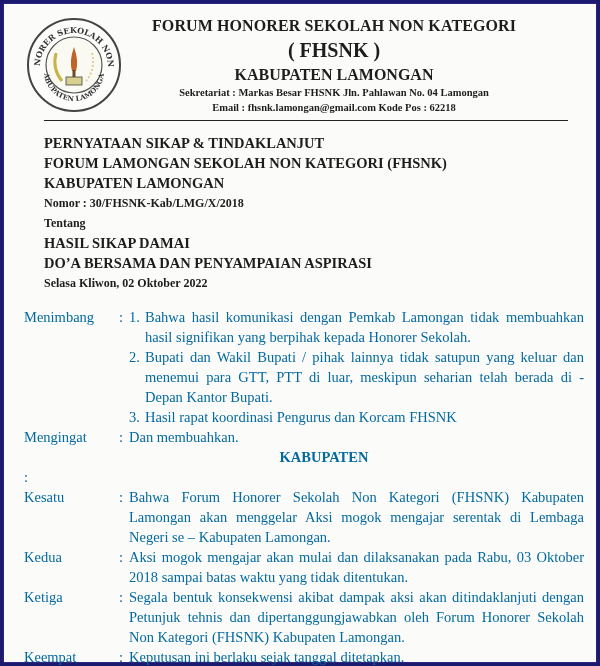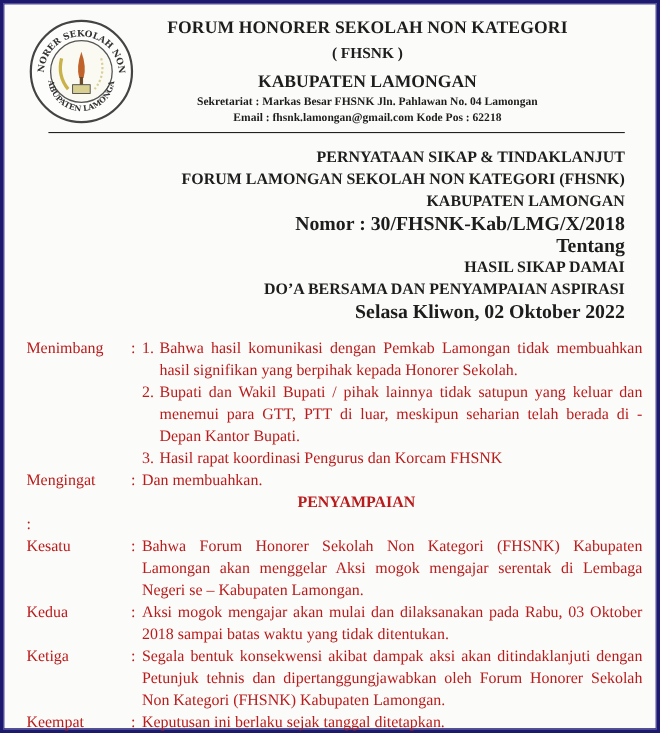--- a/index.html
+++ b/index.html
@@ -10,37 +10,37 @@
       background: #fbfbf9; border: 1px solid #2a2680;
     }
     .logo {
       position: absolute; left: 22px; top: 13px; width: 96px; height: 96px;
     }
     .letterhead {
       position: absolute; left: 110px; top: 12px; width: 440px; text-align: center;
       font-weight: bold; color: #1d1d1d;
     }
     .lh-org { font-size: 16px; line-height: 20px; letter-spacing: 0.1px; }
-    .lh-abbr { font-size: 14px; line-height: 26px; margin-top: 1px; }
+    .lh-abbr { font-size: 20px; line-height: 26px; margin-top: 1px; }
     .lh-kab { font-size: 16px; line-height: 20px; margin-top: 2px; }
     .lh-addr { font-size: 10.5px; line-height: 16px; text-align: center; }
     .lh-email { font-size: 10.5px; line-height: 14px; }
     .lh-email .link { }
     .rule {
       position: absolute; left: 40px; top: 116px; width: 524px; height: 0;
       border-top: 1.5px solid #222;
     }
     .title-block {
-      position: absolute; left: 40px; top: 129px; width: 524px; text-align: right;
+      position: absolute; left: 40px; top: 129px; width: 524px; text-align: left;
       font-weight: bold; font-size: 14.5px; line-height: 20px; color: #1d1d1d;
     }
-    .title-block .t-sub { font-size: 18px; }
+    .title-block .t-sub { font-size: 12px; }
     .body {
       position: absolute; left: 20px; top: 303px; width: 560px;
-      font-size: 14.5px; line-height: 20px; color: #b91c1c;
+      font-size: 14.5px; line-height: 20px; color: #0369a1;
     }
     .row { display: flex; }
     .lbl { width: 95px; flex: none; }
     .colon { width: 10px; flex: none; }
     .content { flex: 1; text-align: justify; }
     .numlist .item { display: flex; }
     .numlist .num { width: 16px; flex: none; }
     .numlist .txt { flex: 1; }
     .decide {
       text-align: center; font-weight: bold; font-size: 14.5px; line-height: 20px;
@@ -114,21 +114,21 @@
         </div>
       </div>
     </div>
 
     <div class="row">
       <div class="lbl">Mengingat</div>
       <div class="colon">:</div>
       <div class="content">Dan membuahkan.</div>
     </div>
 
-    <div class="decide">PENYAMPAIAN</div>
+    <div class="decide">KABUPATEN</div>
 
     <div class="row">
       <div class="colon">:</div>
       <div class="content"></div>
     </div>
 
     <div class="row">
       <div class="lbl">Kesatu</div>
       <div class="colon">:</div>
       <div class="content">Bahwa Forum Honorer Sekolah Non Kategori (FHSNK) Kabupaten Lamongan akan menggelar Aksi mogok mengajar serentak di Lembaga Negeri se – Kabupaten Lamongan.</div>

